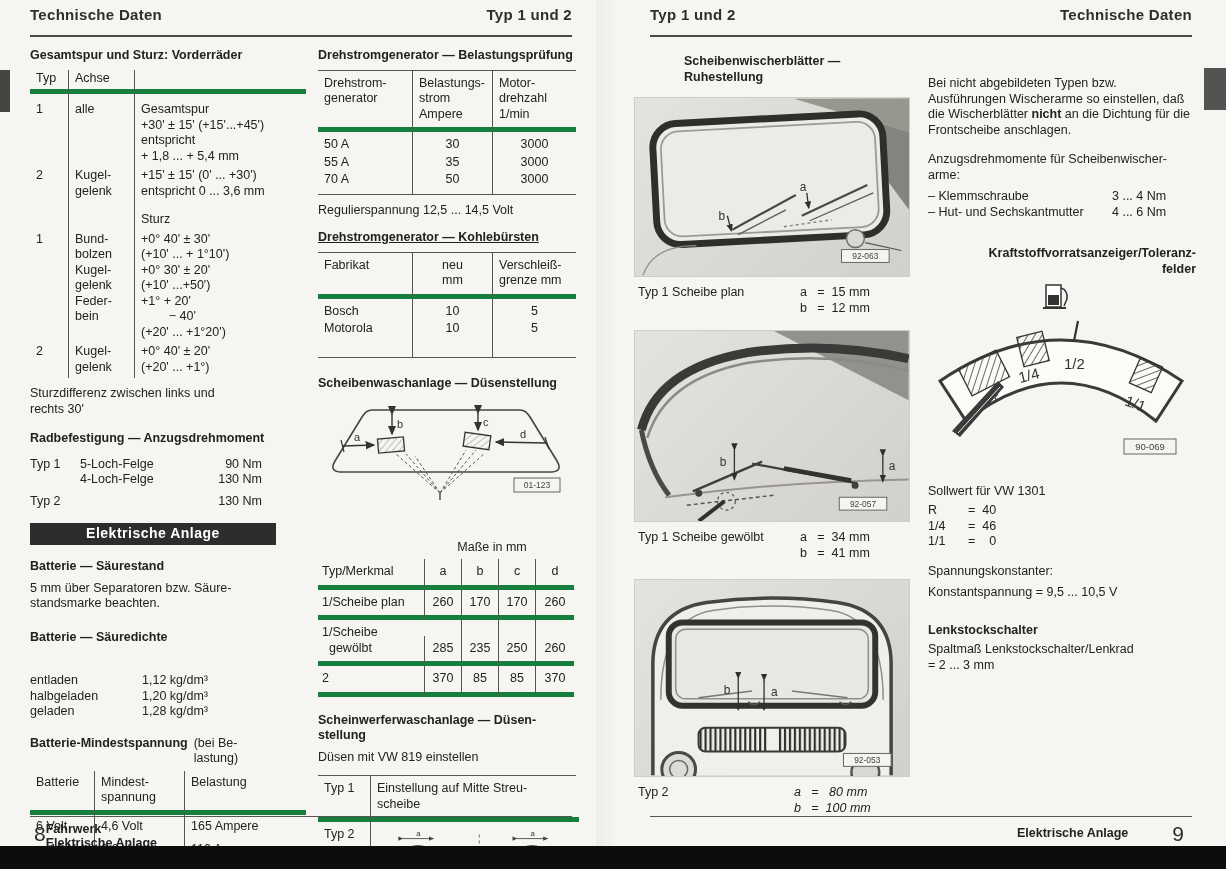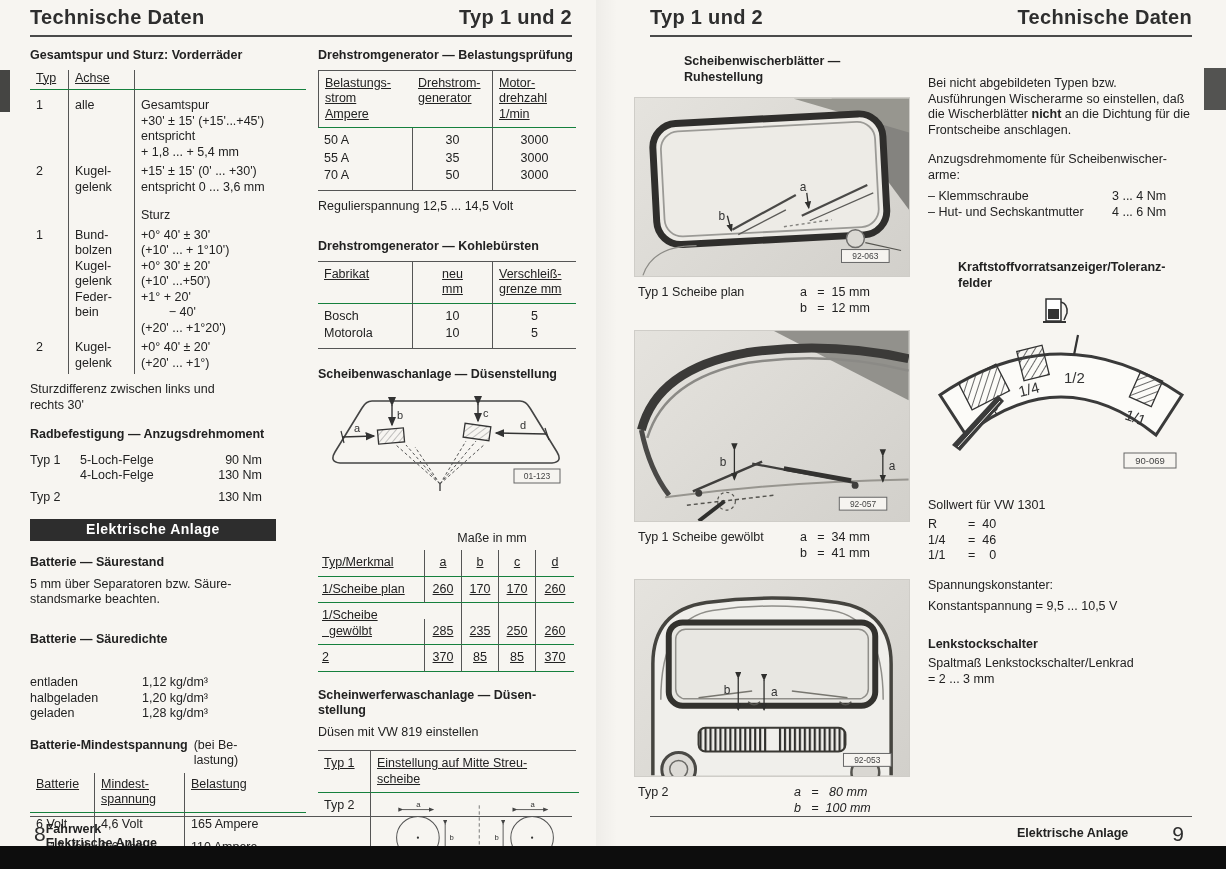--- a/index.html
+++ b/index.html
@@ -1,28 +1,28 @@
 <!DOCTYPE html>
 <html><head>
 <meta charset="utf-8">
 <style>
   html,body{margin:0;padding:0;background:#e8e6e2;}
   .sheet{position:relative;width:1226px;height:869px;background:#f7f5f1;
          font-family:"Liberation Sans",sans-serif;color:#222;overflow:hidden;}
   .pre{white-space:pre;}
   .hdr{position:absolute;top:6px;display:flex;justify-content:space-between;
-       font-size:20px;font-weight:bold;color:#2e2e2e;letter-spacing:.3px;}
+       font-size:15px;font-weight:bold;color:#2e2e2e;letter-spacing:.3px;}
   .hdr-rule{position:absolute;top:35px;height:2px;background:#4a4a4a;}
   .col{position:absolute;font-size:12.5px;line-height:1.24;color:#222;}
   .h{font-weight:bold;font-size:12.5px;margin:0 0 6px 0;}
   .txt{margin:0 0 10px 0;}
   
   .grid{display:grid;}
   .bl{border-left:1px solid #555;}
-  .bb{border-bottom:1px solid #15803d;text-decoration:underline;}
+  .bb{border-bottom:5px solid #15803d;}
   .cell{padding:1px 6px 3px 6px;}
   .cc{text-align:center;}
   
   .ttab{grid-template-columns:38px 66px 1fr;margin-bottom:8px;}
   
   .frame{border-top:1.5px solid #555;border-bottom:1.5px solid #555;}
   .gtab{grid-template-columns:94px 80px 1fr;}
   .gtab .cell{padding:5px 6px;}
   .gtab .data{padding:1px 6px;}
   .mtab{grid-template-columns:106px 37px 37px 37px 39px;}
@@ -137,21 +137,21 @@
       <div style="margin-top:6px;"></div>
       <div class="v" style="margin-top:6px;">130 Nm</div>
     </div>
 
     <div class="secbar">Elektrische Anlage</div>
 
     <div class="h">Batterie — Säurestand</div>
     <div class="txt pre">5 mm über Separatoren bzw. Säure-
 standsmarke beachten.</div>
 
-    <div class="h" style="margin-top:24px;">Batterie — Säuredichte</div>
+    <div class="h" style="margin-top:18px;">Batterie — Säuredichte</div>
     <div class="kv2">
       <div>entladen</div>
       <div>1,12 kg/dm³</div>
       <div>halbgeladen</div>
       <div>1,20 kg/dm³</div>
       <div>geladen</div>
       <div>1,28 kg/dm³</div>
     </div>
 
     <div style="display:flex;margin-top:16px;margin-bottom:4px;">
@@ -175,51 +175,51 @@
     <div class="h" style="margin-top:10px;">Anlasser</div>
     <div class="txt pre">Mindestspannung am Magnetschalter
 Klemme 50:</div>
 
   </div>
 
   <div class="col" style="left:318px;top:44px;width:258px;">
     <div class="h" style="margin-top:4px;">Drehstromgenerator — Belastungsprüfung</div>
 
     <div class="grid gtab frame">
+      <div class="cell pre bb">Drehstrom-
+generator</div>
       <div class="cell pre bb bl">Belastungs-
 strom
 Ampere</div>
-      <div class="cell pre bb">Drehstrom-
-generator</div>
       <div class="cell pre bb bl">Motor-
 drehzahl
 1/min</div>
       <div class="data cell" style="padding-top:5px;">50 A</div>
       <div class="data cell cc bl" style="padding-top:5px;">30</div>
       <div class="data cell cc bl" style="padding-top:5px;">3000</div>
       <div class="data cell">55 A</div>
       <div class="data cell cc bl">35</div>
       <div class="data cell cc bl">3000</div>
       <div class="data cell" style="padding-bottom:6px;">70 A</div>
       <div class="data cell cc bl" style="padding-bottom:6px;">50</div>
       <div class="data cell cc bl" style="padding-bottom:6px;">3000</div>
     </div>
     <div class="txt" style="margin-top:8px;">Regulierspannung 12,5 ... 14,5 Volt</div>
 
-    <div class="h" style="margin-top:25px;">Drehstromgenerator — Kohlebürsten</div>
+    <div class="h" style="margin-top:12px;text-decoration:underline;">Drehstromgenerator — Kohlebürsten</div>
     <div class="grid gtab frame">
       <div class="cell pre bb">Fabrikat</div>
       <div class="cell pre bb bl cc">neu
 mm</div>
       <div class="cell pre bb bl">Verschleiß-
 grenze mm</div>
       <div class="data cell" style="padding-top:5px;">Bosch</div>
       <div class="data cell cc bl" style="padding-top:5px;">10</div>
       <div class="data cell cc bl" style="padding-top:5px;">5</div>
-      <div class="data cell" style="padding-bottom:6px;">Motorola</div>
+      <div class="data cell" style="padding-bottom:20px;">Motorola</div>
       <div class="data cell cc bl" style="padding-bottom:6px;">10</div>
       <div class="data cell cc bl" style="padding-bottom:6px;">5</div>
     </div>
 
     <div class="h" style="margin-top:18px;">Scheibenwaschanlage — Düsenstellung</div>
 
     <svg width="256" height="118" viewBox="0 0 256 118">
       <defs>
         <pattern id="whatch" width="5" height="5" patternUnits="userSpaceOnUse" patternTransform="rotate(45)">
           <line x1="0" y1="0" x2="0" y2="5" stroke="#8a8a8a" stroke-width="1"></line>
@@ -437,21 +437,21 @@
 
     <div class="pre" style="margin-top:14px;">Anzugsdrehmomente für Scheibenwischer-
 arme:</div>
     <div class="torq" style="margin-top:6px;">
       <div>–  Klemmschraube</div>
       <div>3 ... 4 Nm</div>
       <div>–  Hut- und Sechskantmutter</div>
       <div>4 ... 6 Nm</div>
     </div>
 
-    <div class="h pre" style="margin:40px 0 4px 30px;">Kraftstoffvorratsanzeiger/Toleranz-
+    <div class="h pre" style="margin:26px 0 4px 30px;text-align:right;">Kraftstoffvorratsanzeiger/Toleranz-
 felder</div>
 
     <svg width="266" height="186" viewBox="0 0 266 186">
       <defs>
         <pattern id="ghatch" width="6" height="6" patternUnits="userSpaceOnUse" patternTransform="rotate(45)">
           <line x1="0" y1="0" x2="0" y2="6" stroke="#444" stroke-width="1.6"></line>
         </pattern>
       </defs>
       <g transform="translate(118,0)">
         <rect x="0" y="4" width="15" height="22" fill="#fff" stroke="#333" stroke-width="1.5"></rect>

